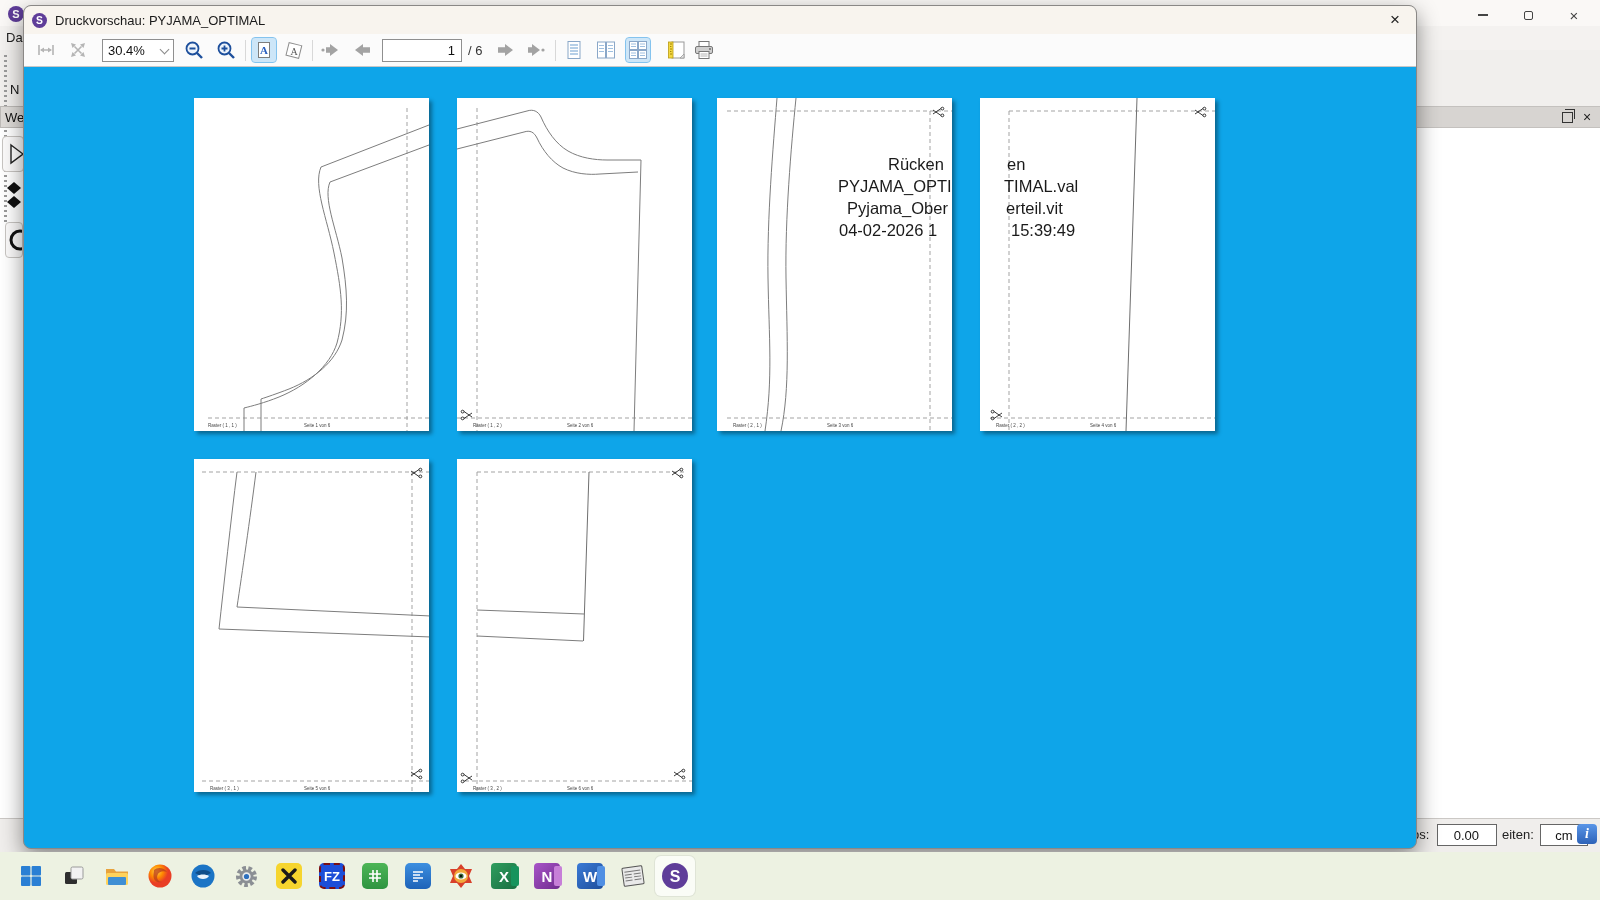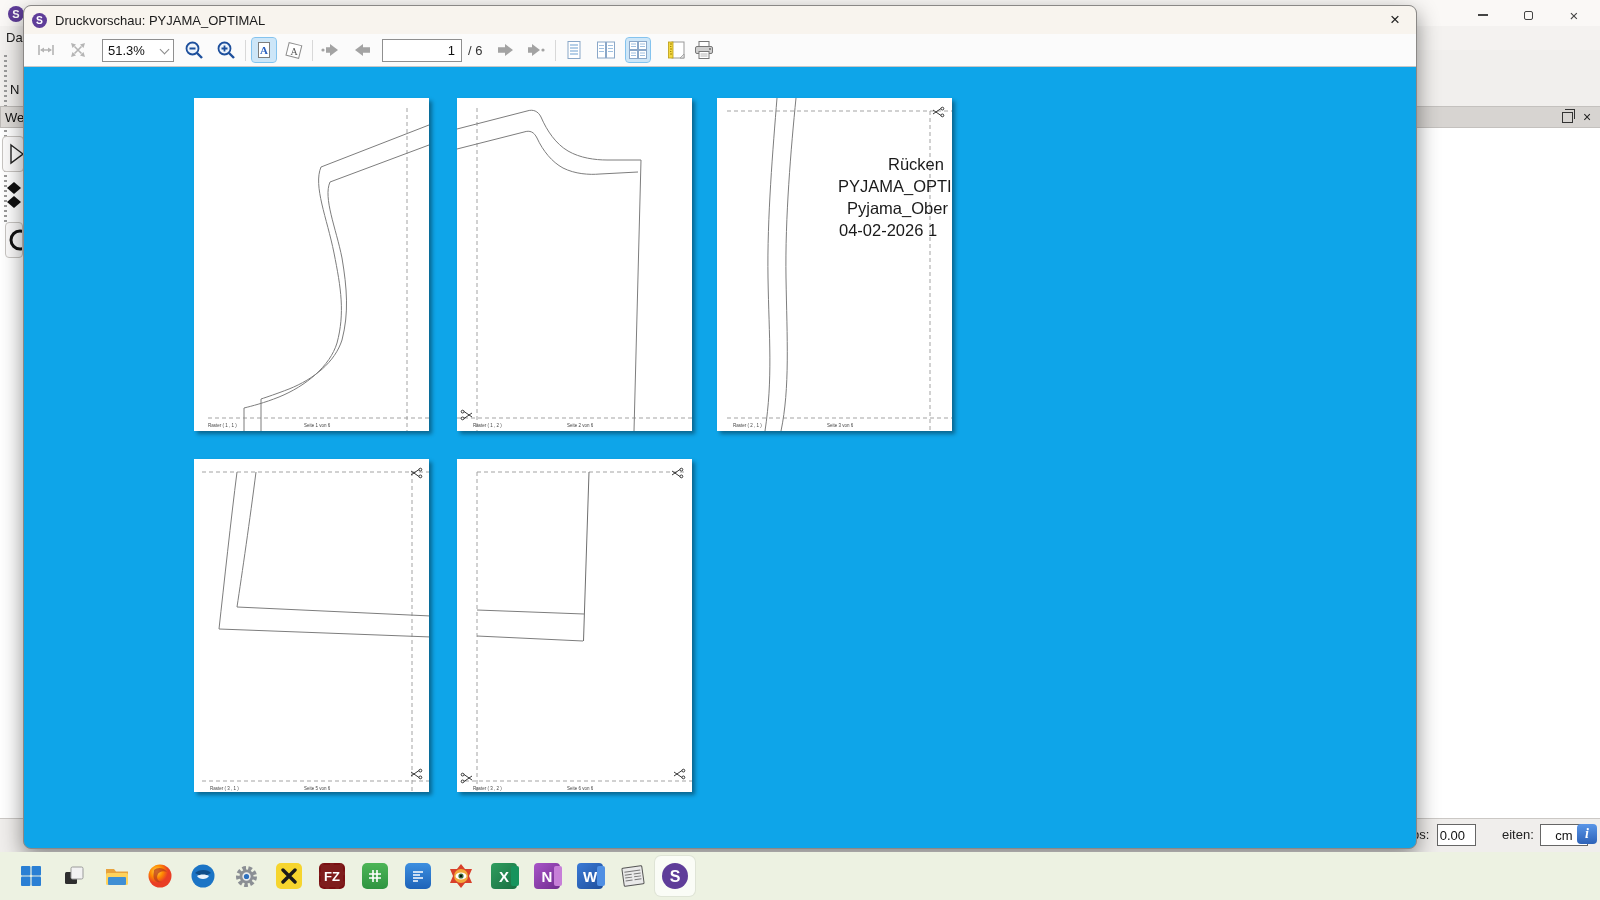--- a/index.html
+++ b/index.html
@@ -107,21 +107,21 @@
       <polygon points="10,14 3,20 10,26" fill="#111"></polygon>
   </svg>
   <div class="lw-btn" style="left:5px;top:222px;width:18px;height:36px">
     <svg width="16" height="34" viewBox="0 0 16 34">
       <circle cx="14" cy="17" r="9" fill="none" stroke="#111" stroke-width="3"></circle>
     </svg>
   </div>
 
   <div id="mw-statusbar">
     <span class="abs" style="left:1412px;top:8px">os:</span>
-    <div class="sb-field" style="left:1437px;width:39px;justify-content:flex-end;padding-right:10px">
+    <div class="sb-field" style="left:1437px;width:60px;justify-content:flex-end;padding-right:17px">
       <span>0.00</span>
     </div>
     <span class="abs" style="left:1502px;top:8px">eiten:</span>
     <div class="sb-field" style="left:1540px;width:48px;justify-content:center">
       <span>cm</span>
     </div>
     <div id="sb-info">i</div>
   </div>
 </div>
 
@@ -149,21 +149,21 @@
       <svg width="20" height="20" viewBox="0 0 20 20">
         <path d="M6.5 6.5L13.5 13.5M13.5 6.5L6.5 13.5" stroke="#b5b5b5" stroke-width="1.6"></path>
         <polygon points="3,3 8,4.5 4.5,8" fill="#b5b5b5"></polygon>
           <polygon points="17,3 12,4.5 15.5,8" fill="#b5b5b5"></polygon>
         <polygon points="3,17 4.5,12 8,15.5" fill="#b5b5b5"></polygon>
           <polygon points="17,17 12,15.5 15.5,12" fill="#b5b5b5"></polygon>
       </svg>
     </div>
 
     <div id="pv-zoom-combo">
-      <span>51.3%</span>
+      <span>30.4%</span>
       <span class="chev"></span>
     </div>
     <div class="tbtn" style="left:158px">
       <svg width="21" height="21" viewBox="0 0 21 21">
         <circle cx="8.5" cy="8.5" r="6" fill="#eef4fb" stroke="#1d4f9c" stroke-width="1.8"></circle>
         <path d="M13 13l5 5" stroke="#1d4f9c" stroke-width="2.4"></path>
         <path d="M5.5 8.5h6" stroke="#1d4f9c" stroke-width="1.8"></path>
       </svg>
     </div>
     <div class="tbtn" style="left:190px">
@@ -303,20 +303,38 @@
           <text x="121" y="94">PYJAMA_OPTI</text>
           <text x="130" y="116">Pyjama_Ober</text>
           <text x="122" y="138">04-02-2026  1</text>
         </g>
         <use href="#sciss" transform="translate(216,9) rotate(180 6 5)"></use>
         <text x="16" y="329" font-size="4.5" fill="#444" font-family="Liberation Sans, sans-serif">Raster ( 2 , 1 )</text>
         <text x="110" y="329" font-size="4.5" fill="#444" font-family="Liberation Sans, sans-serif">Seite 3 von 6</text>
       </svg>
     </div>
 
+    <div class="page" style="left:956px;top:31px">
+      <svg width="235" height="333" viewBox="0 0 235 333">
+        <path d="M29,13 V333" stroke="#999" stroke-width="0.9" stroke-dasharray="4 3" fill="none"></path>
+        <path d="M29,13 H235" stroke="#999" stroke-width="0.9" stroke-dasharray="4 3" fill="none"></path>
+        <path d="M10,320 H235" stroke="#999" stroke-width="0.9" stroke-dasharray="4 3" fill="none"></path>
+        <path d="M157,0 L146,333" fill="none" stroke="#6f6f6f" stroke-width="1"></path>
+        <g font-family="Liberation Sans, sans-serif" font-size="16.5" fill="#1a1a1a">
+          <text x="27" y="72">en</text>
+          <text x="24" y="94">TIMAL.val</text>
+          <text x="26" y="116">erteil.vit</text>
+          <text x="31" y="138">15:39:49</text>
+        </g>
+        <use href="#sciss" transform="translate(215,9) rotate(180 6 5)"></use>
+        <use href="#sciss" transform="translate(10,312)"></use>
+        <text x="16" y="329" font-size="4.5" fill="#444" font-family="Liberation Sans, sans-serif">Raster ( 2 , 2 )</text>
+        <text x="110" y="329" font-size="4.5" fill="#444" font-family="Liberation Sans, sans-serif">Seite 4 von 6</text>
+      </svg>
+    </div>
 
     <div class="page" style="left:170px;top:392px">
       <svg width="235" height="333" viewBox="0 0 235 333">
         <path d="M8,13 H235" stroke="#999" stroke-width="0.9" stroke-dasharray="4 3" fill="none"></path>
         <path d="M218,13 V333" stroke="#999" stroke-width="0.9" stroke-dasharray="4 3" fill="none"></path>
         <path d="M8,322 H235" stroke="#999" stroke-width="0.9" stroke-dasharray="4 3" fill="none"></path>
         <path d="M43,13 C37,60 30,125 25,170 L237,178" fill="none" stroke="#7d7d7d" stroke-width="1"></path>
         <path d="M62,13 C56,60 48,115 43,148 L237,157" fill="none" stroke="#7d7d7d" stroke-width="1"></path>
         <use href="#sciss" transform="translate(217,9) rotate(180 6 5)"></use>
         <use href="#sciss" transform="translate(217,310) rotate(180 6 5)"></use>
@@ -404,21 +422,21 @@
 
   <div class="tb-slot" style="left:269px">
     <div class="appic" style="background:#f6d52e">
       <svg width="16" height="16" viewBox="0 0 16 16">
           <path d="M2,2 L14,14 M14,2 L2,14" stroke="#1a1a1a" stroke-width="3.4" stroke-linecap="round"></path>
         </svg>
     </div>
   </div>
 
   <div class="tb-slot" style="left:312px">
-    <div class="appic" style="background:#7f1d1d;border:2px dashed #7a0f12;font-size:13px">FZ</div>
+    <div class="appic" style="background:#1d4ed8;border:2px dashed #7a0f12;font-size:13px">FZ</div>
   </div>
 
   <div class="tb-slot" style="left:355px">
     <div class="appic" style="background:linear-gradient(#4db556,#2e9440)">
       <svg width="14" height="14" viewBox="0 0 14 14">
           <path d="M1,5 h12 M1,9 h12 M5,1 v12 M9,1 v12" stroke="#fff" stroke-width="1.6"></path>
         </svg>
     </div>
   </div>
 

